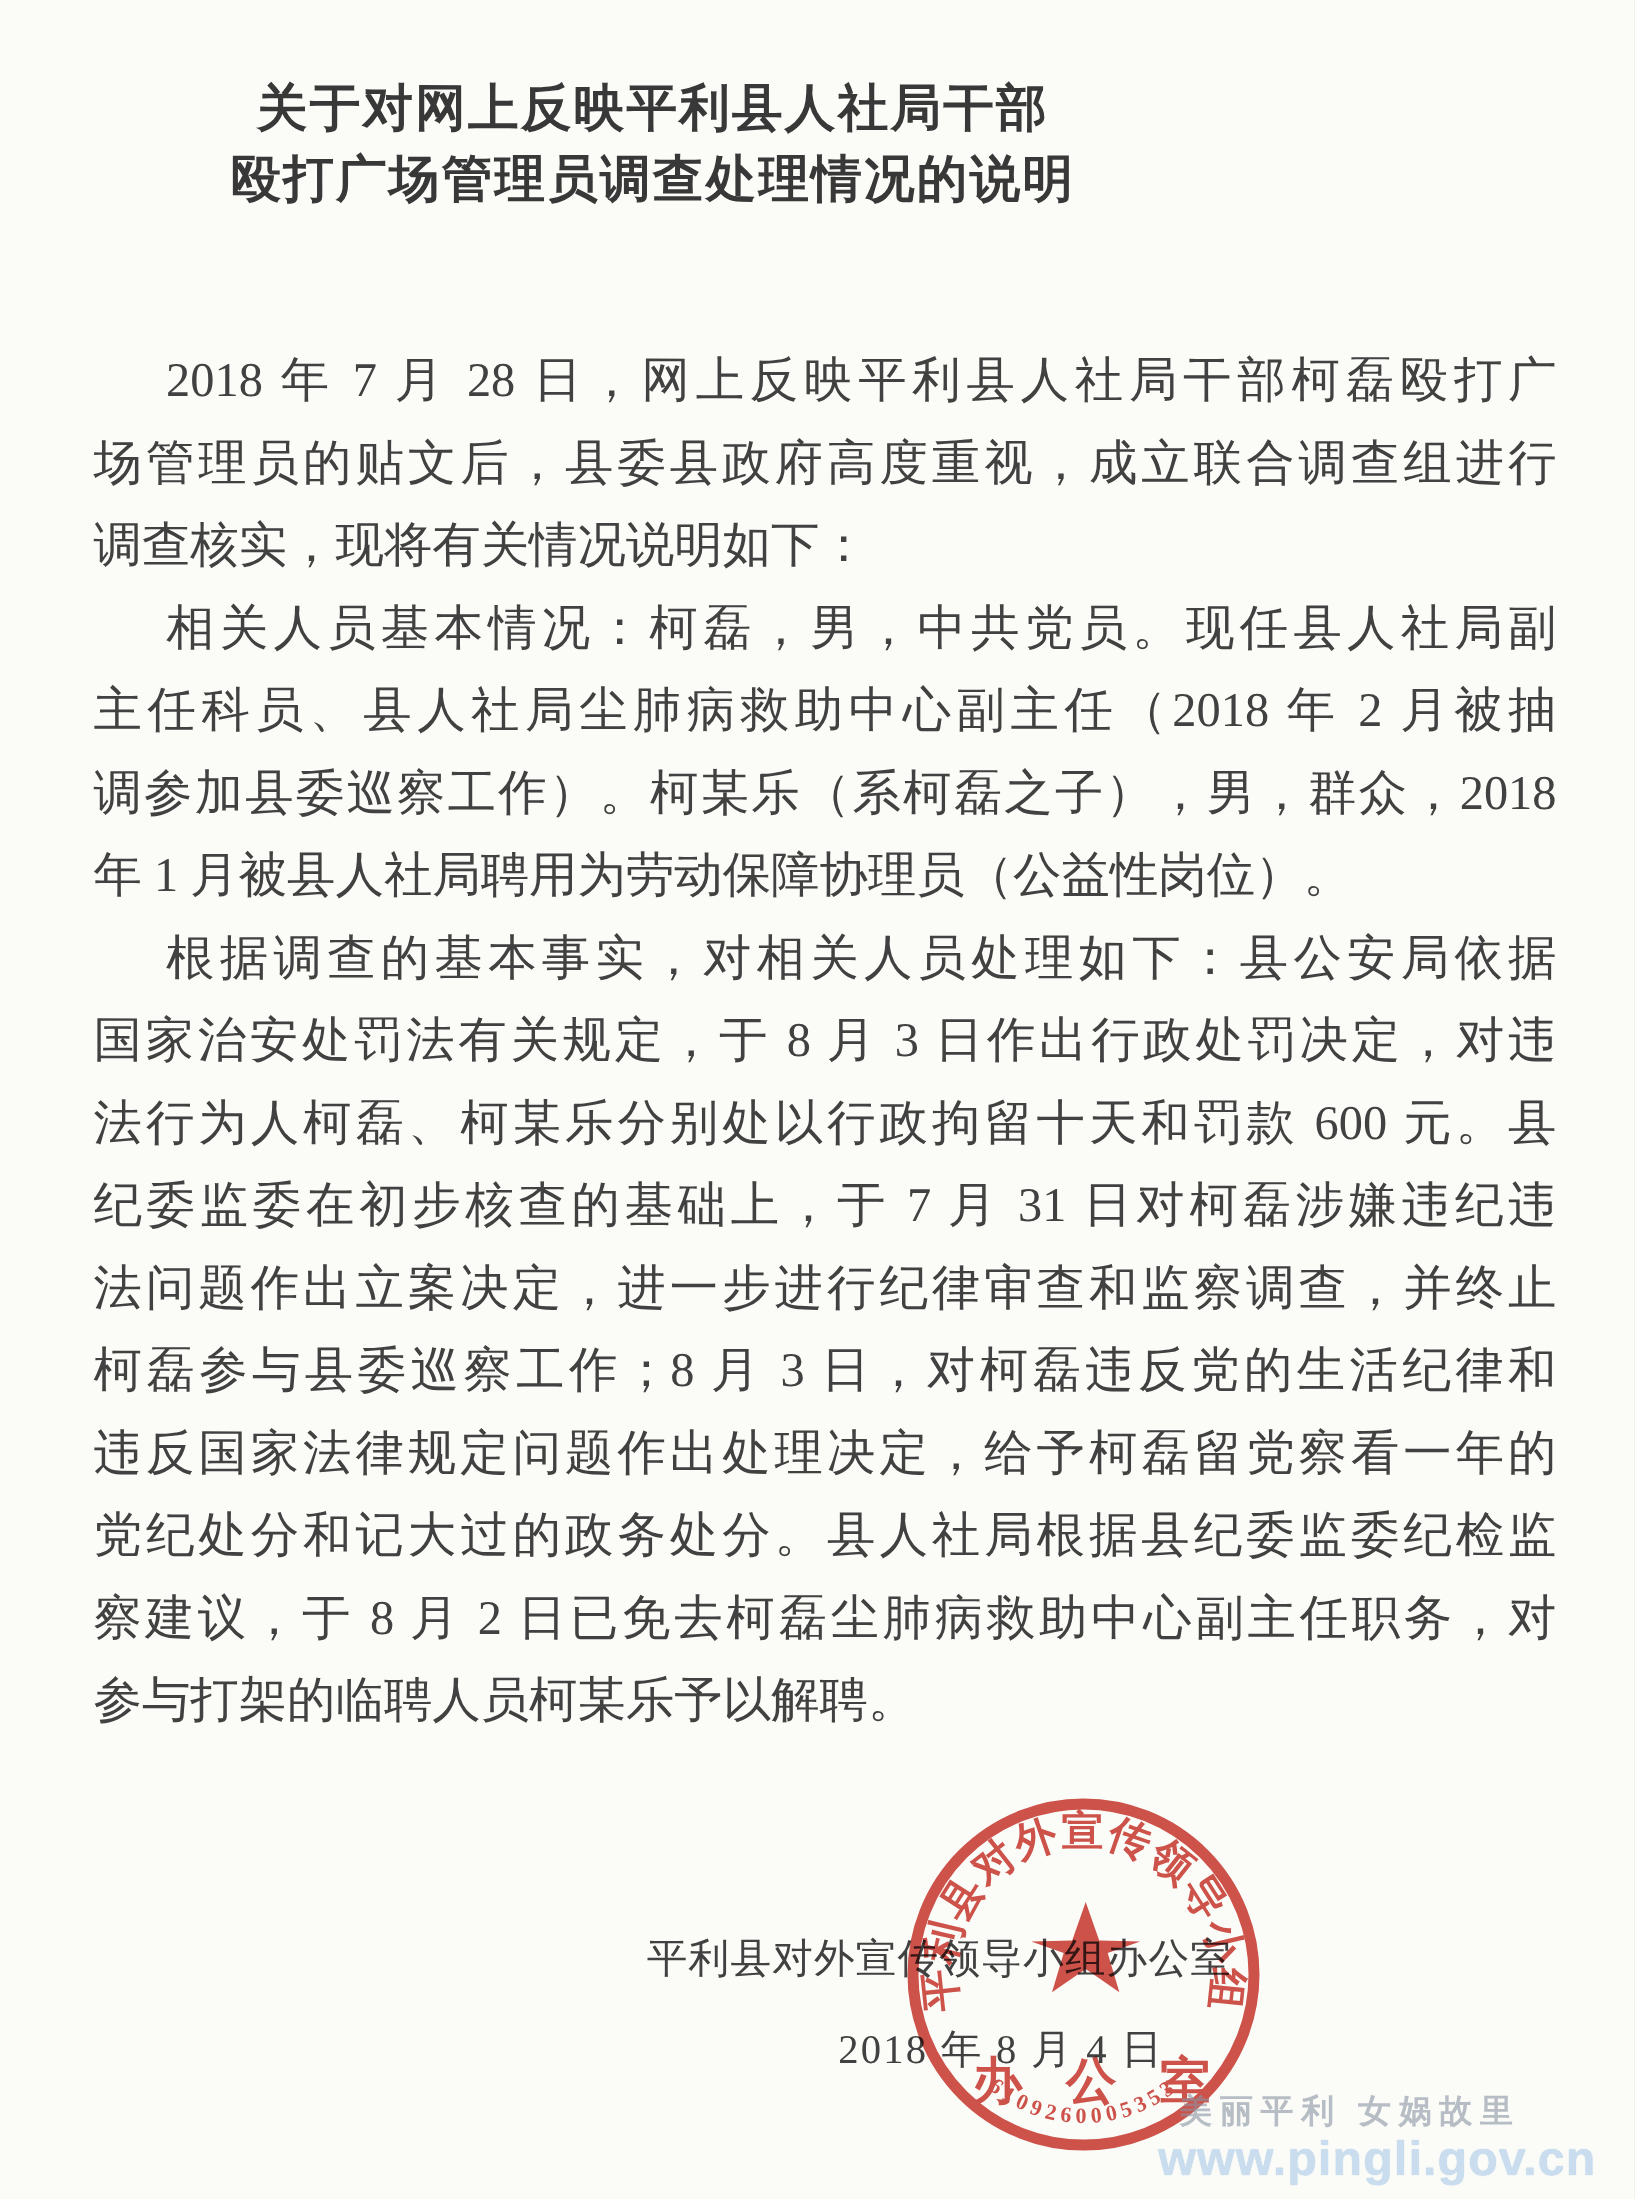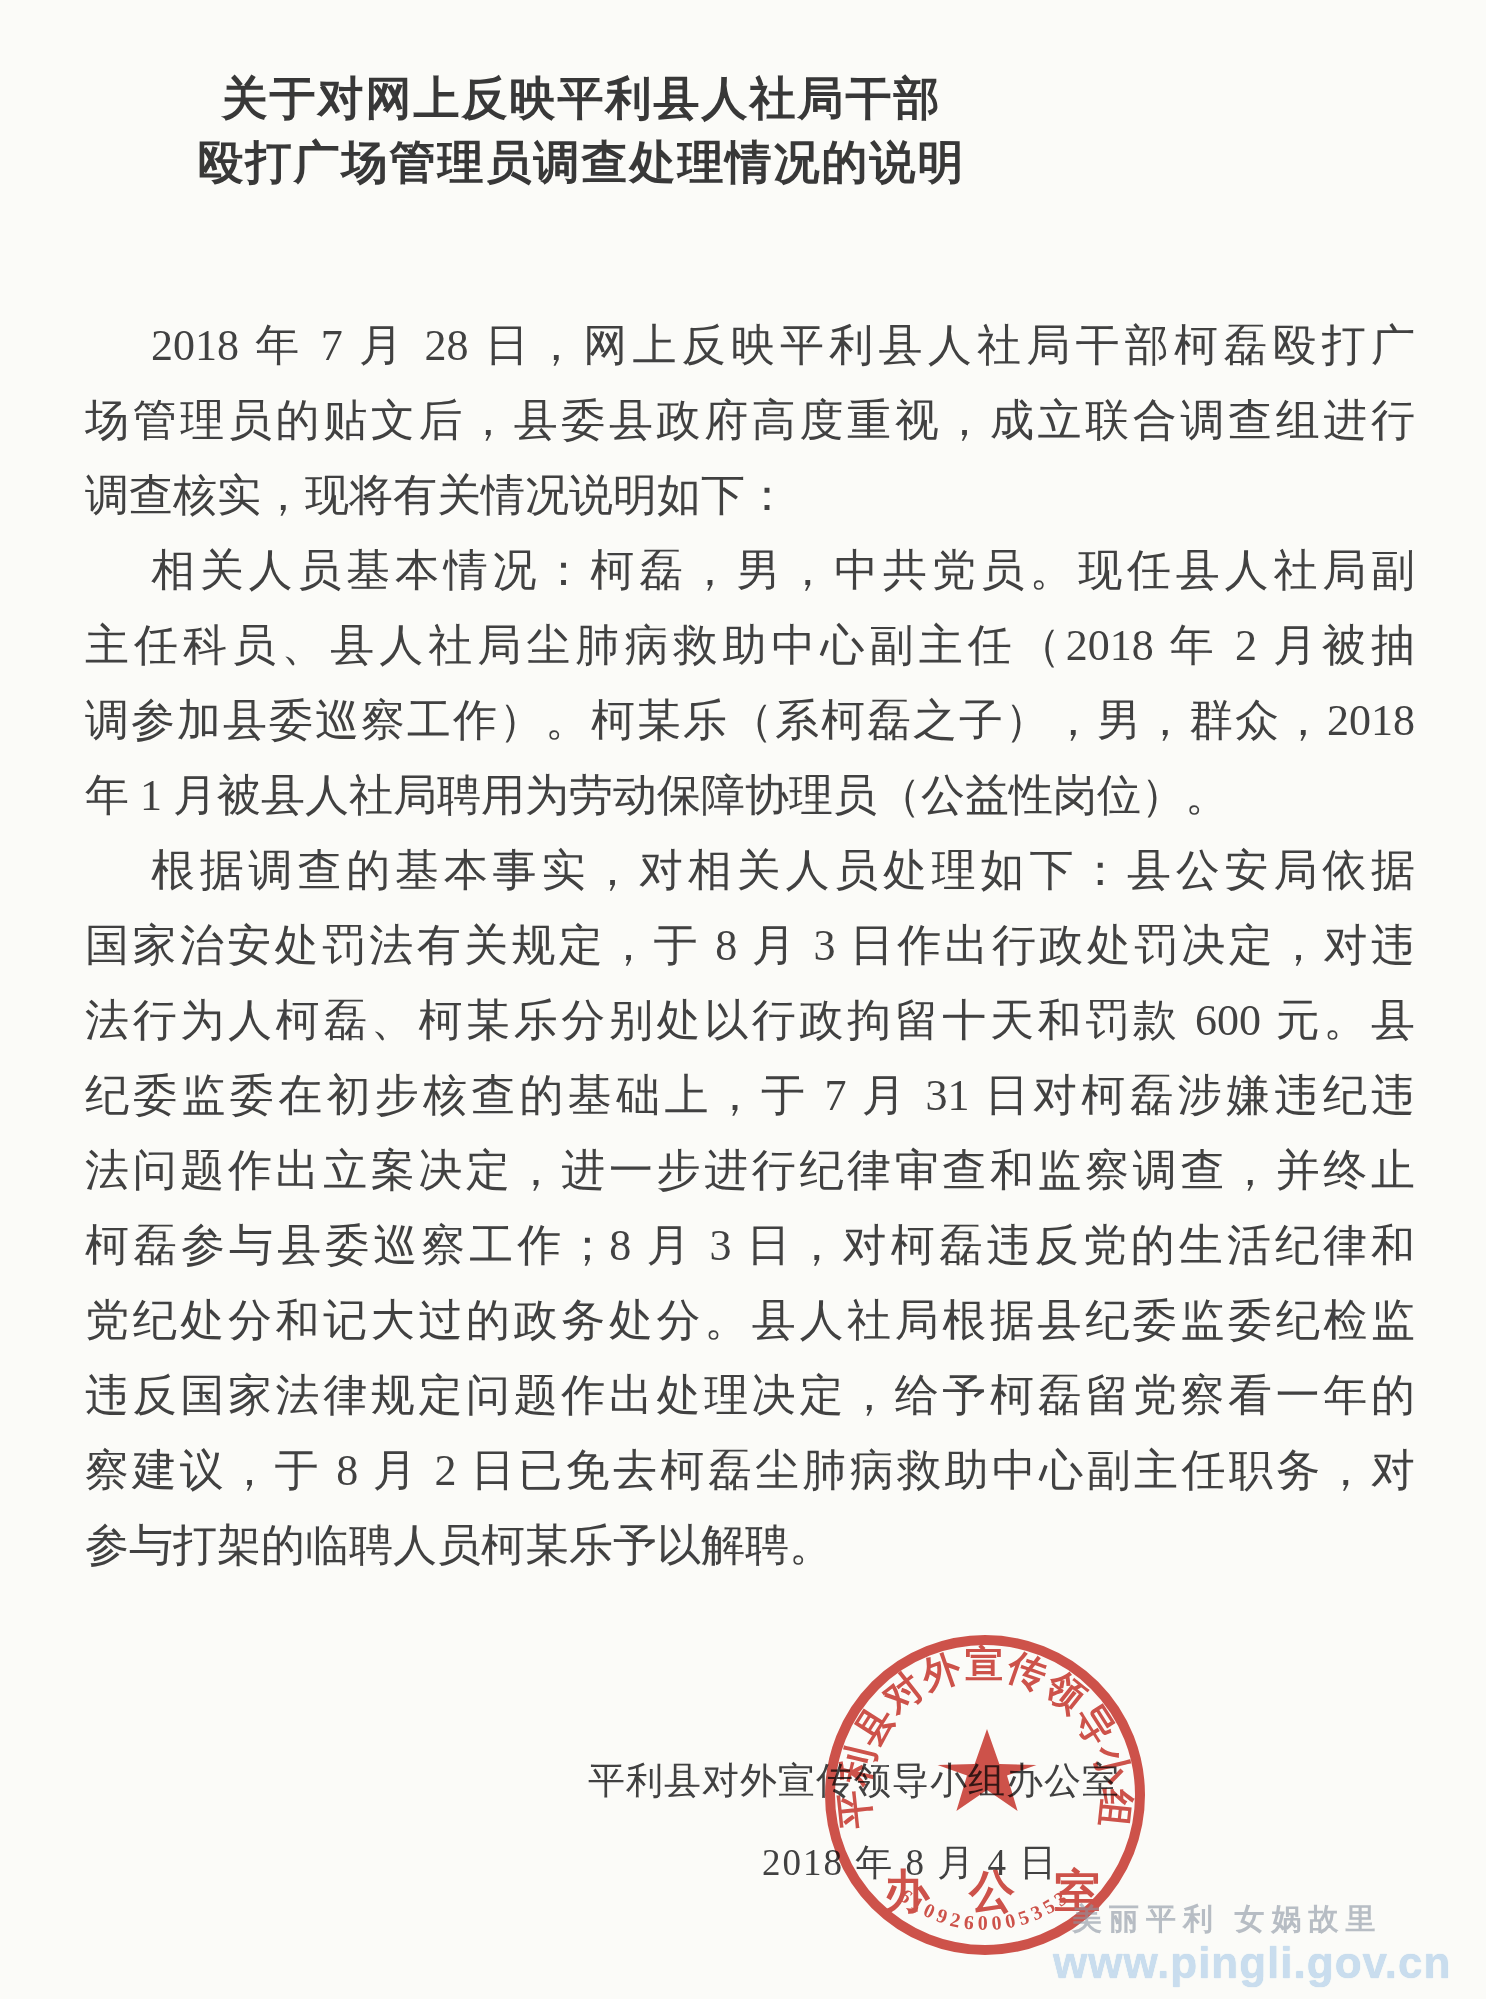--- a/index.html
+++ b/index.html
@@ -7,21 +7,21 @@
     position:relative;
     width:1486px;height:1999px;
     margin:0 auto;
     background:#fbfbf8;
     overflow:hidden;
     font-family:"Liberation Serif","DejaVu Serif",serif;
     color:#3e3e3e;
   }
   
   .title{
-    position:absolute;top:66px;left:4px;width:1155px;
+    position:absolute;top:66px;left:16px;width:1155px;
     text-align:center;
     font-family:"Liberation Sans","DejaVu Sans",sans-serif;
     font-weight:900;
     font-size:46px;line-height:64px;
     letter-spacing:2px;
     color:#383838;
   }
   
   .body{
     position:absolute;top:308px;left:85px;width:1330px;
@@ -90,22 +90,22 @@
       <div class="line first">相关人员基本情况：柯磊，男，中共党员。现任县人社局副</div>
       <div class="line">主任科员、县人社局尘肺病救助中心副主任（2018 年 2 月被抽</div>
       <div class="line">调参加县委巡察工作）。柯某乐（系柯磊之子），男，群众，2018</div>
       <div class="line last">年 1 月被县人社局聘用为劳动保障协理员（公益性岗位）。</div>
       <div class="line first">根据调查的基本事实，对相关人员处理如下：县公安局依据</div>
       <div class="line">国家治安处罚法有关规定，于 8 月 3 日作出行政处罚决定，对违</div>
       <div class="line">法行为人柯磊、柯某乐分别处以行政拘留十天和罚款 600 元。县</div>
       <div class="line">纪委监委在初步核查的基础上，于 7 月 31 日对柯磊涉嫌违纪违</div>
       <div class="line">法问题作出立案决定，进一步进行纪律审查和监察调查，并终止</div>
       <div class="line">柯磊参与县委巡察工作；8 月 3 日，对柯磊违反党的生活纪律和</div>
+      <div class="line">违反国家法律规定问题作出处理决定，给予柯磊留党察看一年的</div>
       <div class="line">党纪处分和记大过的政务处分。县人社局根据县纪委监委纪检监</div>
-      <div class="line">违反国家法律规定问题作出处理决定，给予柯磊留党察看一年的</div>
       <div class="line">察建议，于 8 月 2 日已免去柯磊尘肺病救助中心副主任职务，对</div>
       <div class="line last">参与打架的临聘人员柯某乐予以解聘。</div>
     </div>
 
   <div class="signature">平利县对外宣传领导小组办公室</div>
   <div class="dateline">2018 年 8 月 4 日</div>
 
   <svg class="seal" viewBox="-175 -175 350 350" xmlns="http://www.w3.org/2000/svg">
     <defs>
       <path id="sealTopArc" d="M -114 30.6 A 118 118 0 1 1 114 30.6" fill="none"></path>

